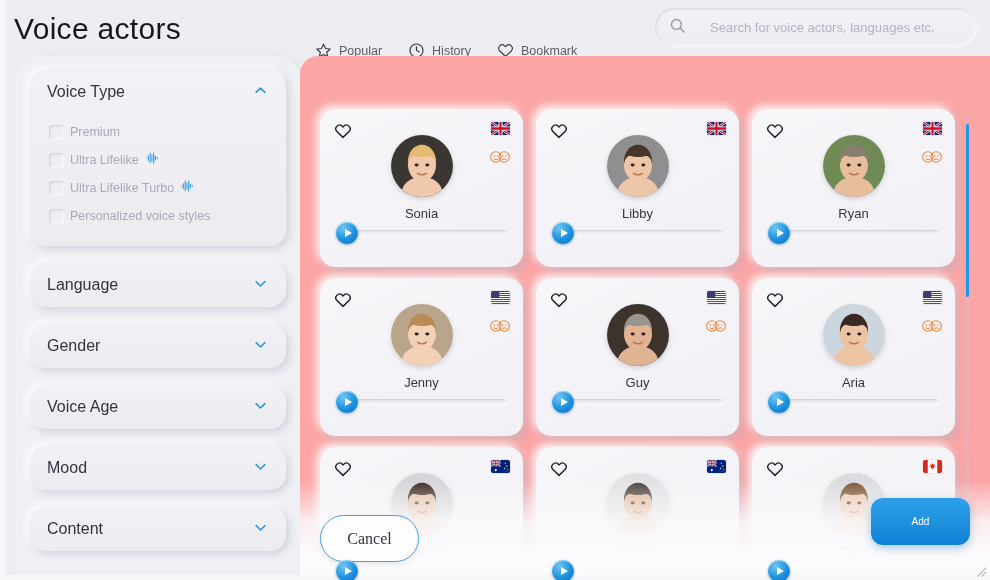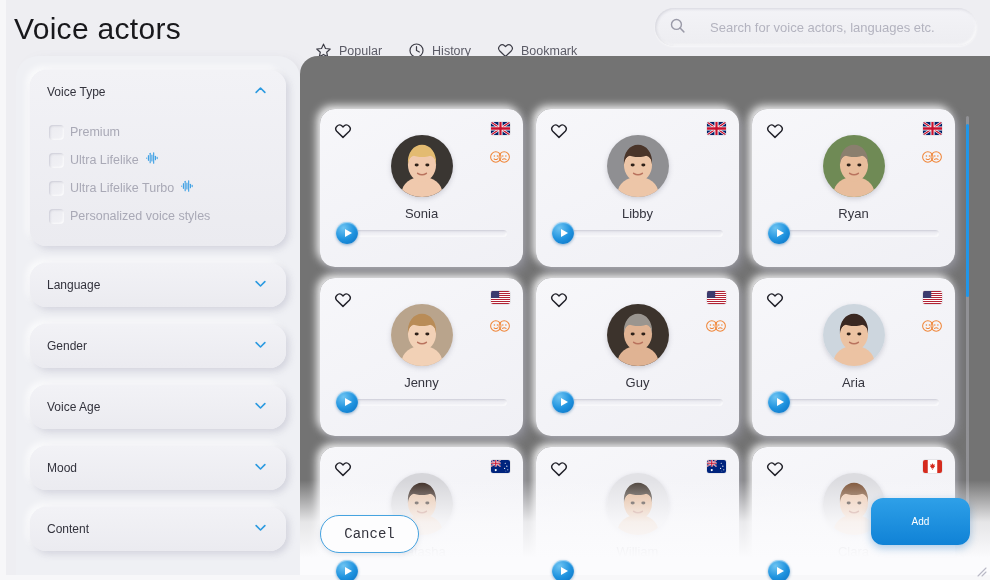--- a/index.html
+++ b/index.html
@@ -117,21 +117,21 @@
   .filter-head {
     height: 44px;
     display: flex;
     align-items: center;
     justify-content: space-between;
     padding: 0 18px 0 17px;
     cursor: pointer;
   }
 
   .filter-title {
-    font-size: 12px;
+    font-size: 16px;
     color: #33333d;
   }
 
   .chev { width: 15px; height: 15px; color: #2b9ae0; flex: none; }
   .chev.up { transform: rotate(180deg); }
 
   .filter-body { padding: 4px 0 16px 0; }
 
   .opt-row {
     height: 28px;
@@ -159,21 +159,21 @@
 
   .wave-icon { width: 15px; height: 14px; color: #3b9fe4; flex: none; }
 
   
   #cards-panel {
     position: absolute;
     left: 300px;
     top: 56px;
     width: 690px;
     height: 524px;
-    background: #737373;
+    background: #fca5a5;
     border-radius: 18px 0 0 0;
     overflow: hidden;
   }
 
   #cards-grid {
     position: absolute;
     left: 20px;
     top: 53px;
     width: 650px;
     display: grid;
@@ -306,27 +306,27 @@
     height: 100px;
     background: linear-gradient(180deg, rgba(250,250,252,0) 0%, rgba(250,250,252,0.85) 42%, #fbfbfd 78%);
     pointer-events: none;
   }
 
   #cancel-button {
     position: absolute;
     left: 320px;
     top: 515px;
     width: 99px;
-    height: 38px;
+    height: 47px;
     border-radius: 24px;
     background: #fdfdfe;
     border: 1.6px solid #46a3e0;
     color: #34343e;
-    font-family: Liberation Mono, monospace;
-    font-size: 14px;
+    font-family: Liberation Serif, serif;
+    font-size: 16px;
     cursor: pointer;
     box-shadow: 0 2px 5px rgba(130,140,160,0.18);
   }
 
   #add-button {
     position: absolute;
     left: 871px;
     top: 498px;
     width: 99px;
     height: 47px;

